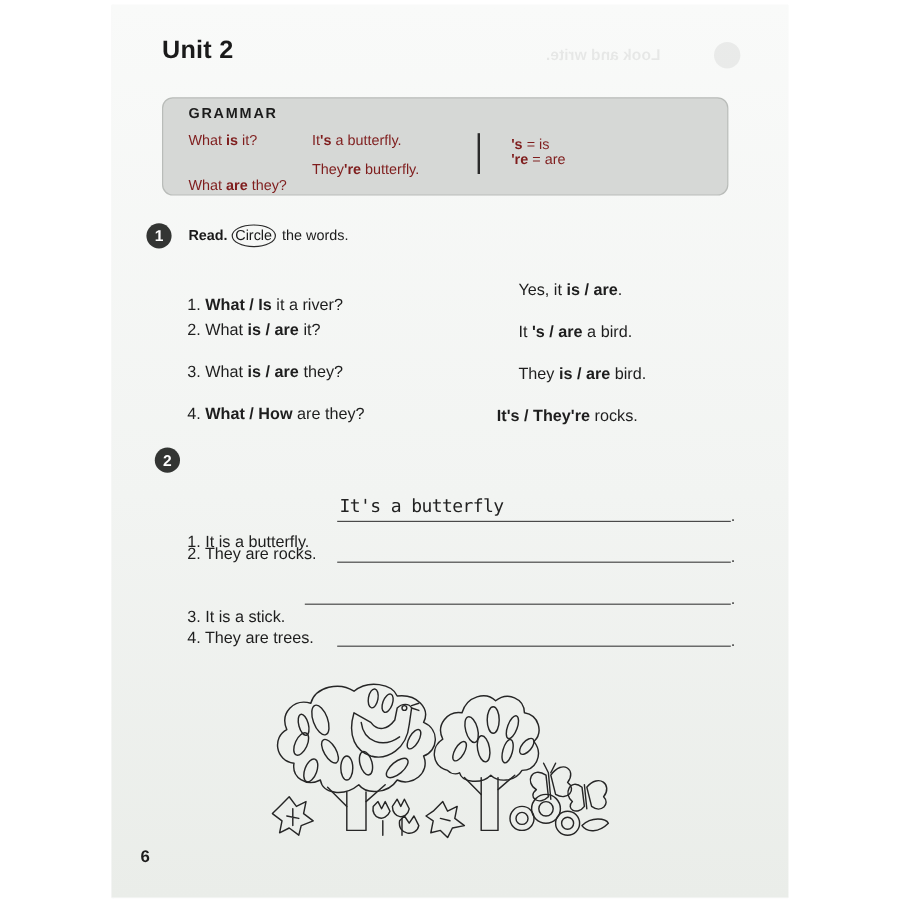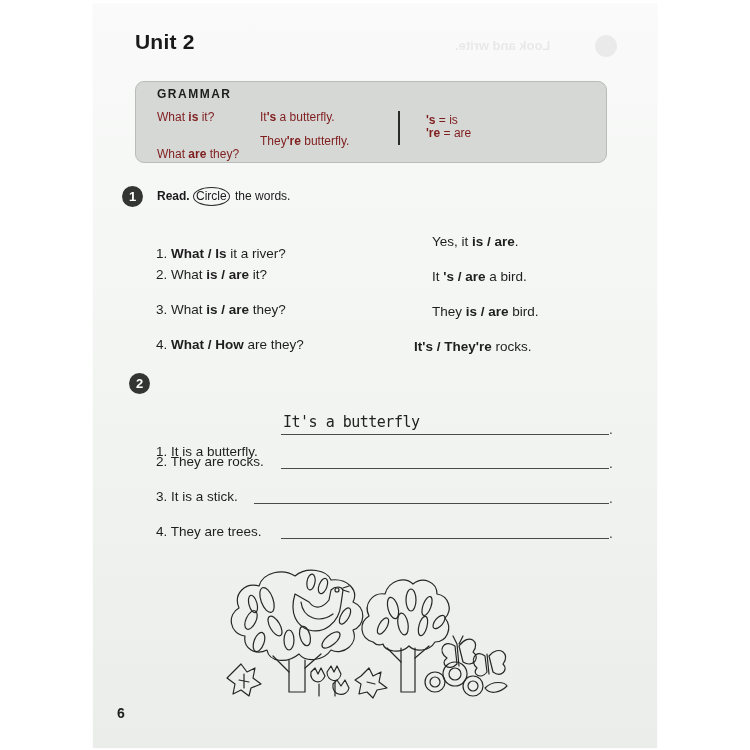--- a/index.html
+++ b/index.html
@@ -104,21 +104,21 @@
 
   <div class="abs item" style="left:63px; top:415px;margin-top:25px;">1. It is a butterfly.</div>
   <div class="abs answer-line" style="left:188px; top:430px; width:328px;"></div>
   <div class="abs handwritten" style="left:190px; top:409px;">It's a butterfly</div>
   <div class="abs period" style="left:516px; top:419px;">.</div>
 
   <div class="abs item" style="left:63px; top:450px;">2. They are rocks.</div>
   <div class="abs answer-line" style="left:188px; top:464px; width:328px;"></div>
   <div class="abs period" style="left:516px; top:453px;">.</div>
 
-  <div class="abs item" style="left:63px; top:485px;">3. It is a stick.</div>
+  <div class="abs item" style="left:63px; top:502px;">3. It is a stick.</div>
   <div class="abs answer-line" style="left:161px; top:499px; width:355px;"></div>
   <div class="abs period" style="left:516px; top:488px;">.</div>
 
   <div class="abs item" style="left:63px; top:520px;">4. They are trees.</div>
   <div class="abs answer-line" style="left:188px; top:534px; width:328px;"></div>
   <div class="abs period" style="left:516px; top:523px;">.</div>
 
   <svg class="illus" width="285" height="135" viewBox="0 0 285 135">
 
     <g>

